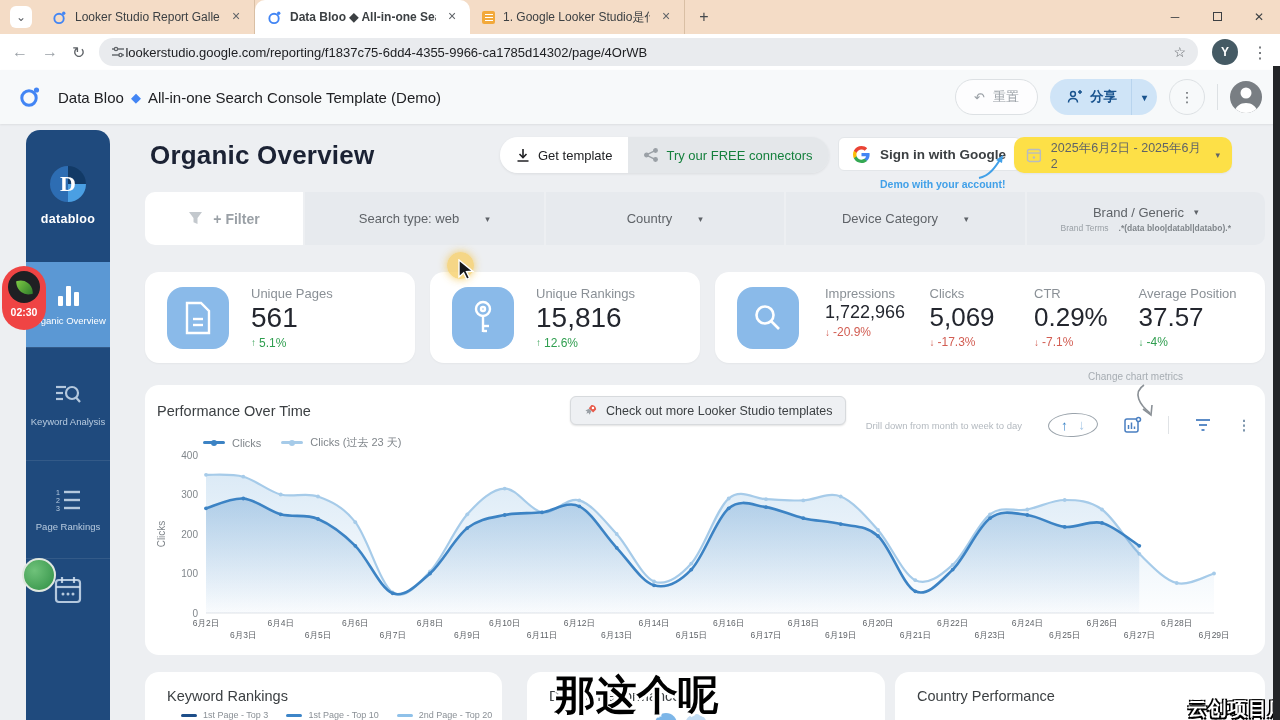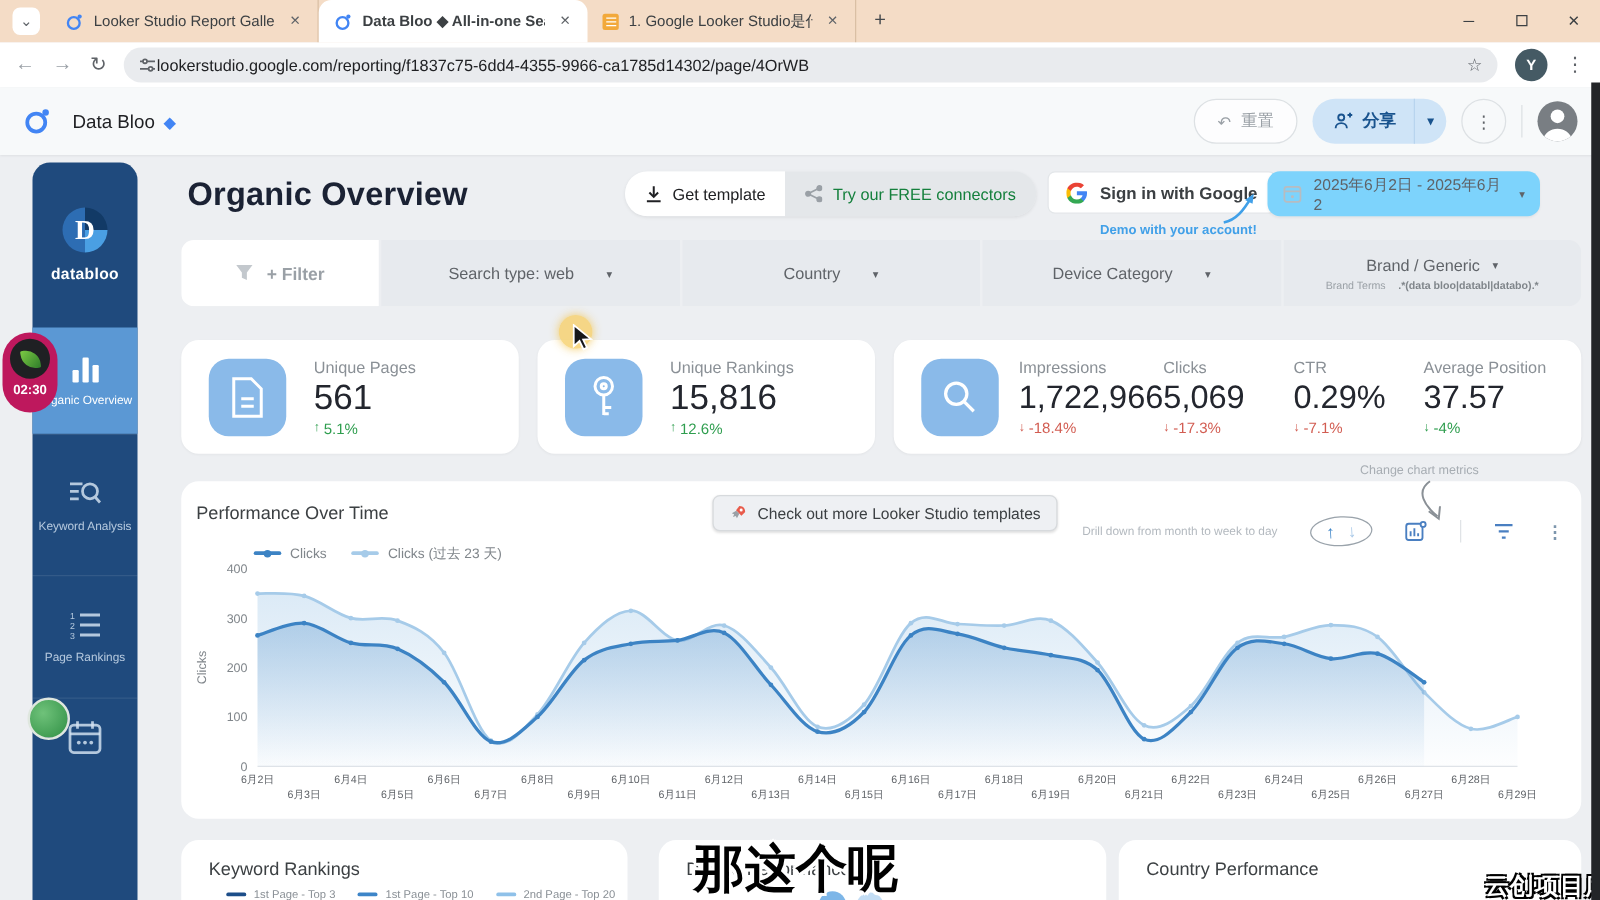--- a/index.html
+++ b/index.html
@@ -53,34 +53,34 @@
   .sb-logo-text { color:#fff; font-size:12.5px; font-weight:bold; letter-spacing:.3px; }
   .sb-item { height:113px; display:flex; flex-direction:column; align-items:center; justify-content:center; gap:9px; color:rgba(214,228,243,.82); border-top:1px solid rgba(255,255,255,.09); }
   .sb-item .sb-label { font-size:9.5px; text-align:center; padding:0 4px; }
   .sb-item.active { height:85px; background:#5b98d4; color:#fff; border-top:none; }
   .sb-bars { display:flex; align-items:flex-end; gap:3px; height:22px; }
   .sb-bars i { width:5px; background:#fff; border-radius:1px; }
   .sb-cal { height:62px; display:flex; align-items:center; justify-content:center; border-top:1px solid rgba(255,255,255,.09); }
   .ext-dot { position:absolute; left:22px; top:558px; width:34px; height:34px; border-radius:50%; background:radial-gradient(circle at 35% 35%, #6fc27a, #2f8f44); border:2px solid #dfe7df; }
 
   
-  .timer-badge { position:absolute; left:2px; top:266px; width:44px; height:64px; background:#be185d; border-radius:22px; display:flex; flex-direction:column; align-items:center; padding-top:5px; z-index:30; }
+  .timer-badge { position:absolute; left:2px; top:266px; width:44px; height:64px; background:#ef4444; border-radius:22px; display:flex; flex-direction:column; align-items:center; padding-top:5px; z-index:30; }
   .timer-leaf { width:32px; height:32px; border-radius:50%; background:#1f2023; display:flex; align-items:center; justify-content:center; }
   .leaf-shape { width:15px; height:15px; background:linear-gradient(135deg,#7cc944,#2f7d2a); border-radius:1px 12px 1px 12px; transform:rotate(-8deg); }
   .timer-text { color:#fff; font-size:10.5px; font-weight:bold; margin-top:3px; }
 
   
   .page-title { position:absolute; left:150px; top:140px; font-size:26px; font-weight:bold; color:#1b2234; letter-spacing:.2px; }
   .pill-group { position:absolute; left:500px; top:137px; height:36px; display:flex; border-radius:18px; box-shadow:0 1px 3px rgba(0,0,0,.08); overflow:hidden; }
   .pill-get { background:#fff; display:flex; align-items:center; gap:8px; padding:0 16px; font-size:13px; color:#202124; }
   .pill-try { background:#e4e7ea; display:flex; align-items:center; gap:8px; padding:0 16px; font-size:13px; color:#15803d; }
   .btn-google { position:absolute; left:838px; top:137px; height:34px; background:#fff; border:1px solid #e3e6e9; border-radius:6px; display:flex; align-items:center; gap:10px; padding:0 14px; font-size:13.5px; color:#3c4043; font-weight:bold; }
   .demo-note { position:absolute; left:880px; top:178px; color:#41a0e8; font-size:10.5px; font-weight:bold; }
   .demo-arrow { position:absolute; left:975px; top:152px; }
-  .date-pill { position:absolute; left:1014px; top:137px; width:218px; height:36px; background:#7dd3fc; border-radius:10px; display:flex; align-items:center; gap:9px; padding:0 12px; font-size:12.5px; color:#5f6368; box-shadow:0 1px 2px rgba(0,0,0,.05); }
+  .date-pill { position:absolute; left:1014px; top:137px; width:218px; height:36px; background:#fde047; border-radius:10px; display:flex; align-items:center; gap:9px; padding:0 12px; font-size:12.5px; color:#5f6368; box-shadow:0 1px 2px rgba(0,0,0,.05); }
   .date-caret { margin-left:auto; font-size:9px; color:#5f6368; }
 
   
   .filterbar { position:absolute; left:145px; top:192px; width:1120px; height:53px; border-radius:10px; overflow:hidden; display:flex; }
   .f-add { width:158px; background:#fff; display:flex; align-items:center; justify-content:center; gap:10px; color:#9aa0a6; font-size:14px; font-weight:bold; }
   .f-cell { flex:1; background:#e7eaee; margin-left:2px; display:flex; align-items:center; justify-content:center; gap:26px; font-size:13px; color:#5f6368; flex-direction:row; }
   .f-caret { font-size:9px; color:#5f6368; }
   .f-brand { flex-direction:column; gap:3px; justify-content:center; }
   .f-brand-top { display:flex; align-items:center; gap:10px; }
   .f-brand-sub { font-size:8.5px; color:#9aa0a6; display:flex; gap:10px; }
@@ -193,20 +193,21 @@
   </div>
 
   <div class="app-header">
     <svg class="ls-logo" viewBox="0 0 24 24">
         <circle cx="11" cy="13" r="7.2" fill="none" stroke="#4285f4" stroke-width="3"></circle>
         <circle cx="18.5" cy="5" r="2.6" fill="#4285f4"></circle>
       </svg>
     <div class="report-title">
       <span>Data Bloo</span>
       <span class="diamond">◆</span>
+      <span>All-in-one Search Console Template (Demo)</span>
     </div>
     <div class="hdr-right">
       <div class="btn-reset">
         <span>↶</span>
         <span>重置</span>
       </div>
       <div class="btn-share">
         <span class="share-main">
           <svg width="16" height="14" viewBox="0 0 16 14">
               <g stroke="#19538e" stroke-width="1.5" fill="none">
@@ -415,36 +416,36 @@
     <div>
       <div class="kpi-label">Unique Rankings</div>
       <div class="kpi-value">15,816</div>
       <div class="delta green">
           <span class="arr">↑</span>
           <span>12.6%</span>
         </div>
     </div>
   </div>
 
-  <div class="card kpi-card" style="left:715px; width:550px; gap:16px;">
+  <div class="card kpi-card" style="left:715px; width:550px; gap:26px;">
     <div class="kpi-ico">
       <svg width="32" height="32" viewBox="0 0 32 32">
           <g stroke="#fff" stroke-width="2.6" fill="none">
             <circle cx="13" cy="13" r="8.5"></circle>
             <line x1="19.5" y1="19.5" x2="27" y2="27"></line>
           </g>
         </svg>
     </div>
     <div class="metric-group">
       <div class="metric">
         <div class="kpi-label">Impressions</div>
-        <div class="kpi-value" style="font-size:26px;">1,722,966</div>
+        <div class="kpi-value" style="font-size:18px;">1,722,966</div>
         <div class="delta red">
             <span class="arr">↓</span>
-            <span>-18.4%</span>
+            <span>-20.9%</span>
           </div>
       </div>
       <div class="metric">
         <div class="kpi-label">Clicks</div>
         <div class="kpi-value" style="font-size:26px;">5,069</div>
         <div class="delta red">
             <span class="arr">↓</span>
             <span>-17.3%</span>
           </div>
       </div>

